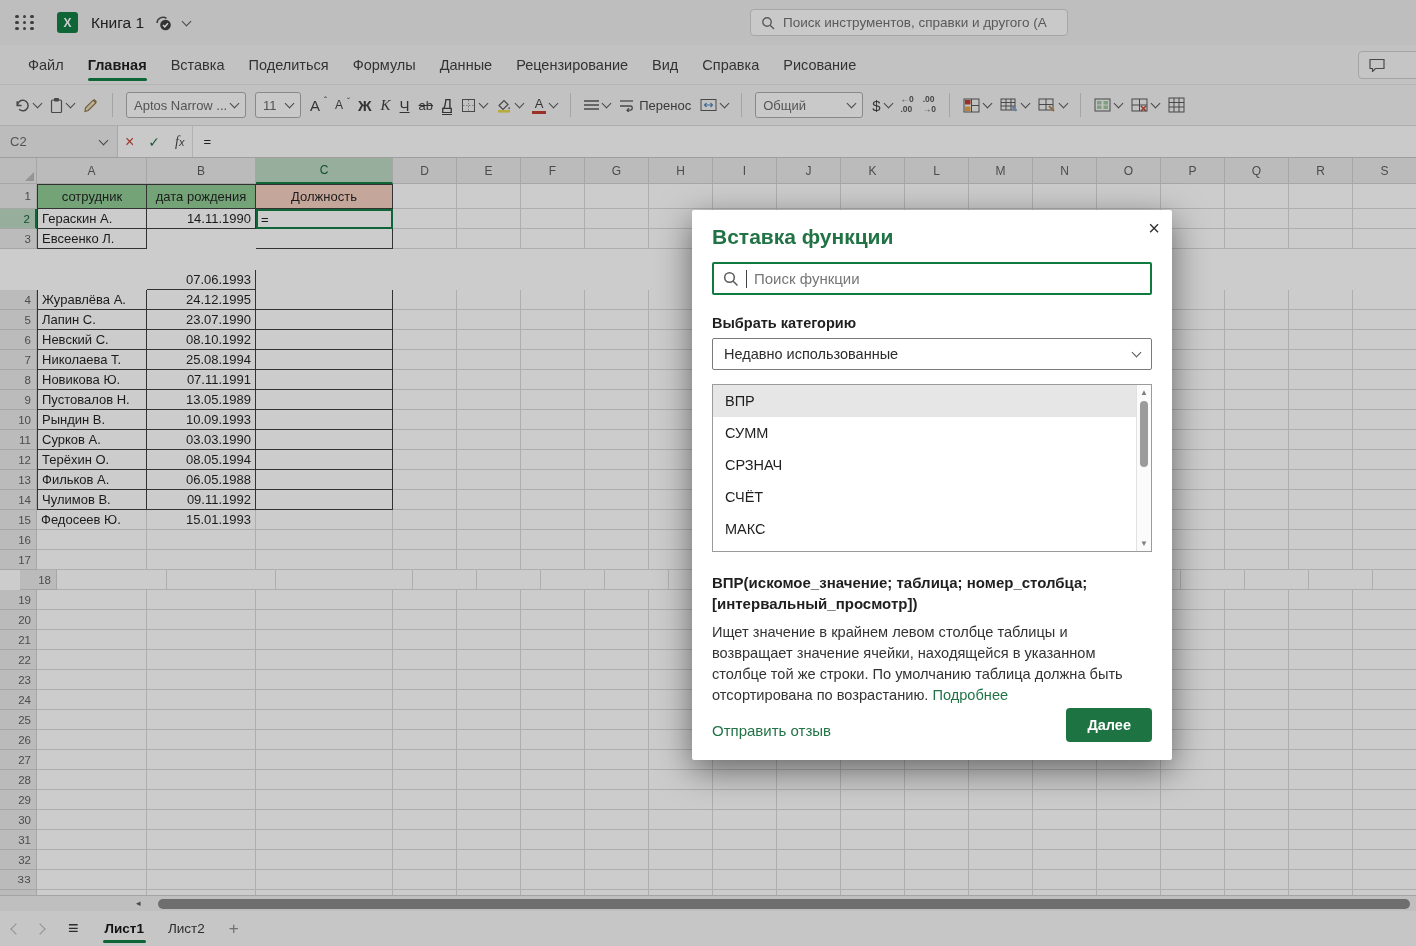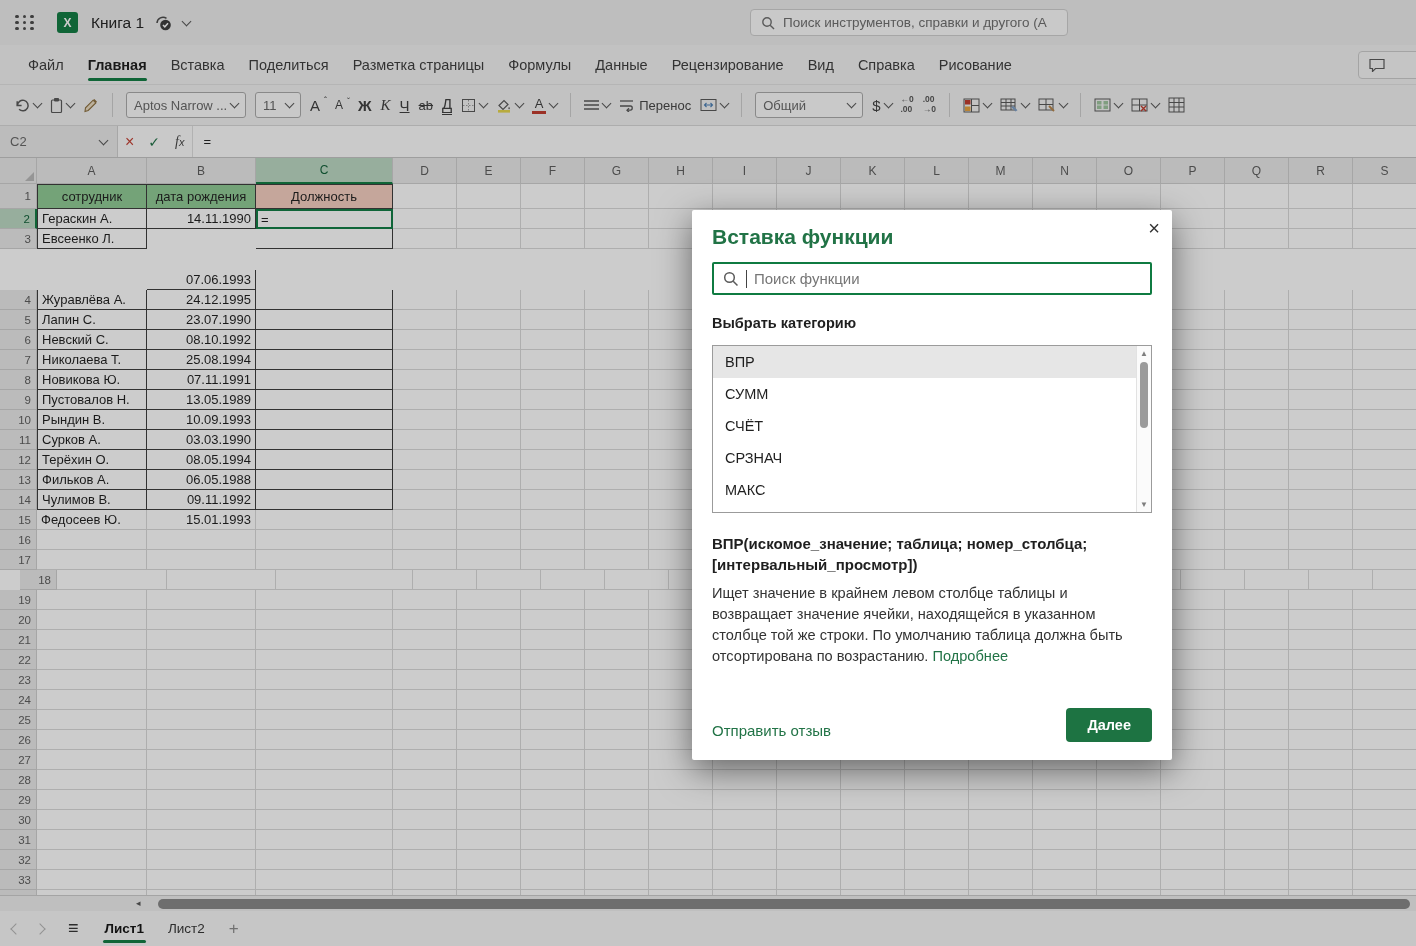--- a/index.html
+++ b/index.html
@@ -138,21 +138,20 @@
       <span class="ph">Поиск инструментов, справки и другого (А</span>
     </div>
   </div>
 
   <div class="menubar">
     <span style="display:flex;">
         <span class="tab">Файл</span>
         <span class="tab active">Главная</span>
         <span class="tab">Вставка</span>
         <span class="tab">Поделиться</span>
-        <span class="tab">Разметка страницы</span>
         <span class="tab">Формулы</span>
         <span class="tab">Данные</span>
         <span class="tab">Рецензирование</span>
         <span class="tab">Вид</span>
         <span class="tab">Справка</span>
         <span class="tab">Рисование</span>
       </span>
     <span class="cmtbtn">
       <svg width="16" height="14">
           <path d="M1 1.5h14v9H6.5l-3 3v-3H1z" fill="none" stroke="#565656" stroke-width="1.2"></path>
@@ -1059,21 +1058,21 @@
         <div class="cell" style="width: 64px; height: 20px;"></div>
         <div class="cell" style="width: 64px; height: 20px;"></div>
         <div class="cell" style="width: 64px; height: 20px;"></div>
         <div class="cell" style="width: 64px; height: 20px;"></div>
         <div class="cell" style="width: 64px; height: 20px;"></div>
         <div class="cell" style="width: 64px; height: 20px;"></div>
         <div class="cell" style="width: 64px; height: 20px;"></div>
         <div class="cell" style="width: 64px; height: 20px;"></div>
       </div>
       <div class="grow">
-        <div class="gh rh" style="width: 37px; height: 20px;">33</div>
+        <div class="gh rh" style="width: 37px; height: 20px; font-family: Liberation Mono, monospace;">33</div>
         <div class="cell" style="width: 110px; height: 20px;"></div>
         <div class="cell" style="width: 109px; height: 20px;"></div>
         <div class="cell" style="width: 137px; height: 20px;"></div>
         <div class="cell" style="width: 64px; height: 20px;"></div>
         <div class="cell" style="width: 64px; height: 20px;"></div>
         <div class="cell" style="width: 64px; height: 20px;"></div>
         <div class="cell" style="width: 64px; height: 20px;"></div>
         <div class="cell" style="width: 64px; height: 20px;"></div>
         <div class="cell" style="width: 64px; height: 20px;"></div>
         <div class="cell" style="width: 64px; height: 20px;"></div>
@@ -1156,26 +1155,30 @@
     <div class="dtitle">Вставка функции</div>
     <div class="dsearch">
       <svg width="16" height="16">
           <circle cx="6.5" cy="6.5" r="4.8" fill="none" stroke="#5a5a5a" stroke-width="1.5"></circle>
           <line x1="10.2" y1="10.2" x2="14.5" y2="14.5" stroke="#5a5a5a" stroke-width="1.5"></line>
         </svg>
       <span class="caret"></span>
       <span class="ph">Поиск функции</span>
     </div>
     <div class="dcatlbl">Выбрать категорию</div>
+    <div class="dselect">
+      <span>Недавно использованные</span>
+      <span class="chv"></span>
+    </div>
     <div class="dlist">
       <div>
           <div class="fn selected">ВПР</div>
           <div class="fn">СУММ</div>
+          <div class="fn">СРЗНАЧ</div>
           <div class="fn">СЧЁТ</div>
-          <div class="fn">СРЗНАЧ</div>
           <div class="fn">МАКС</div>
         </div>
       <div class="lsb">
         <span class="up">▲</span>
         <span class="th"></span>
         <span class="dn">▼</span>
       </div>
     </div>
     <div class="dsig">ВПР(искомое_значение; таблица; номер_столбца; [интервальный_просмотр])</div>
     <div class="ddesc">

